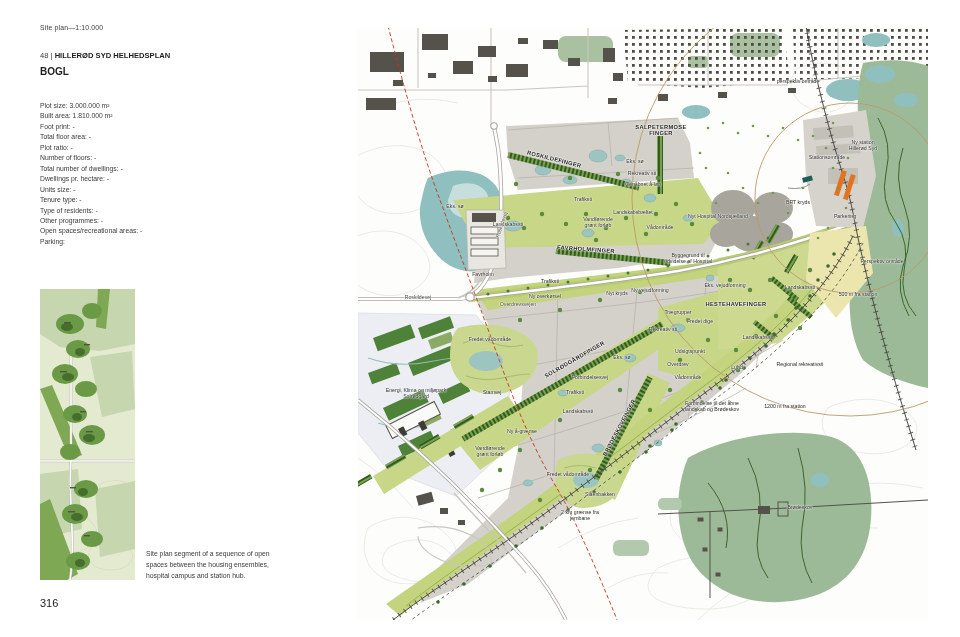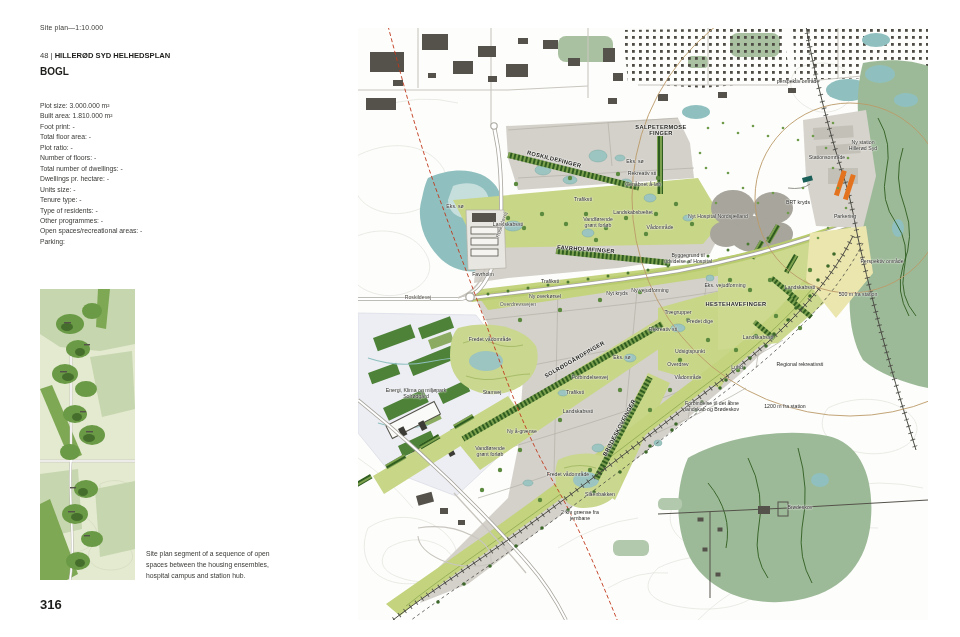--- a/index.html
+++ b/index.html
@@ -5,21 +5,21 @@
   html,body{margin:0;padding:0;background:#ffffff;}
   #page{position:relative;width:960px;height:637px;background:#ffffff;overflow:hidden;
         font-family:"Liberation Sans","DejaVu Sans",sans-serif;color:#2a2a27;}
   
   .scale-note{position:absolute;left:40px;top:24px;font-size:6.8px;letter-spacing:.2px;color:#3a3a37;}
   .title-line{position:absolute;left:40px;top:51px;font-size:7.6px;color:#3a3a37;}
   .title-line b{color:#1d1d1b;}
   .architect{position:absolute;left:40px;top:66px;font-size:10px;font-weight:bold;color:#1d1d1b;}
   #facts{position:absolute;left:40px;top:101px;font-size:6.8px;line-height:10.45px;color:#3a3a37;}
   #caption{position:absolute;left:146px;top:548px;width:132px;font-size:6.8px;line-height:11px;color:#3a3a37;}
-  .page-number{position:absolute;left:40px;top:597px;font-size:13px;font-weight:bold;color:#1d1d1b;}
+  .page-number{position:absolute;left:40px;top:597px;font-size:11px;font-weight:normal;color:#1d1d1b;}
   
   #thumb{position:absolute;left:40px;top:289px;width:95px;height:291px;}
   
   #map{position:absolute;left:358px;top:28px;width:570px;height:592px;}
   #map svg{position:absolute;left:0;top:0;}
   #map-labels{position:absolute;left:0;top:0;width:570px;height:592px;pointer-events:none;}
   .map-label{position:absolute;transform:translate(-50%,-50%);font-size:5.2px;line-height:5.8px;
      color:#2b2b28;white-space:pre-line;text-align:center;
      text-shadow:0 0 2px #fff,0 0 2px #fff,0 0 1px #fff;}
   .map-label.finger{font-size:5.7px;font-weight:600;letter-spacing:.35px;color:#20201d;}

